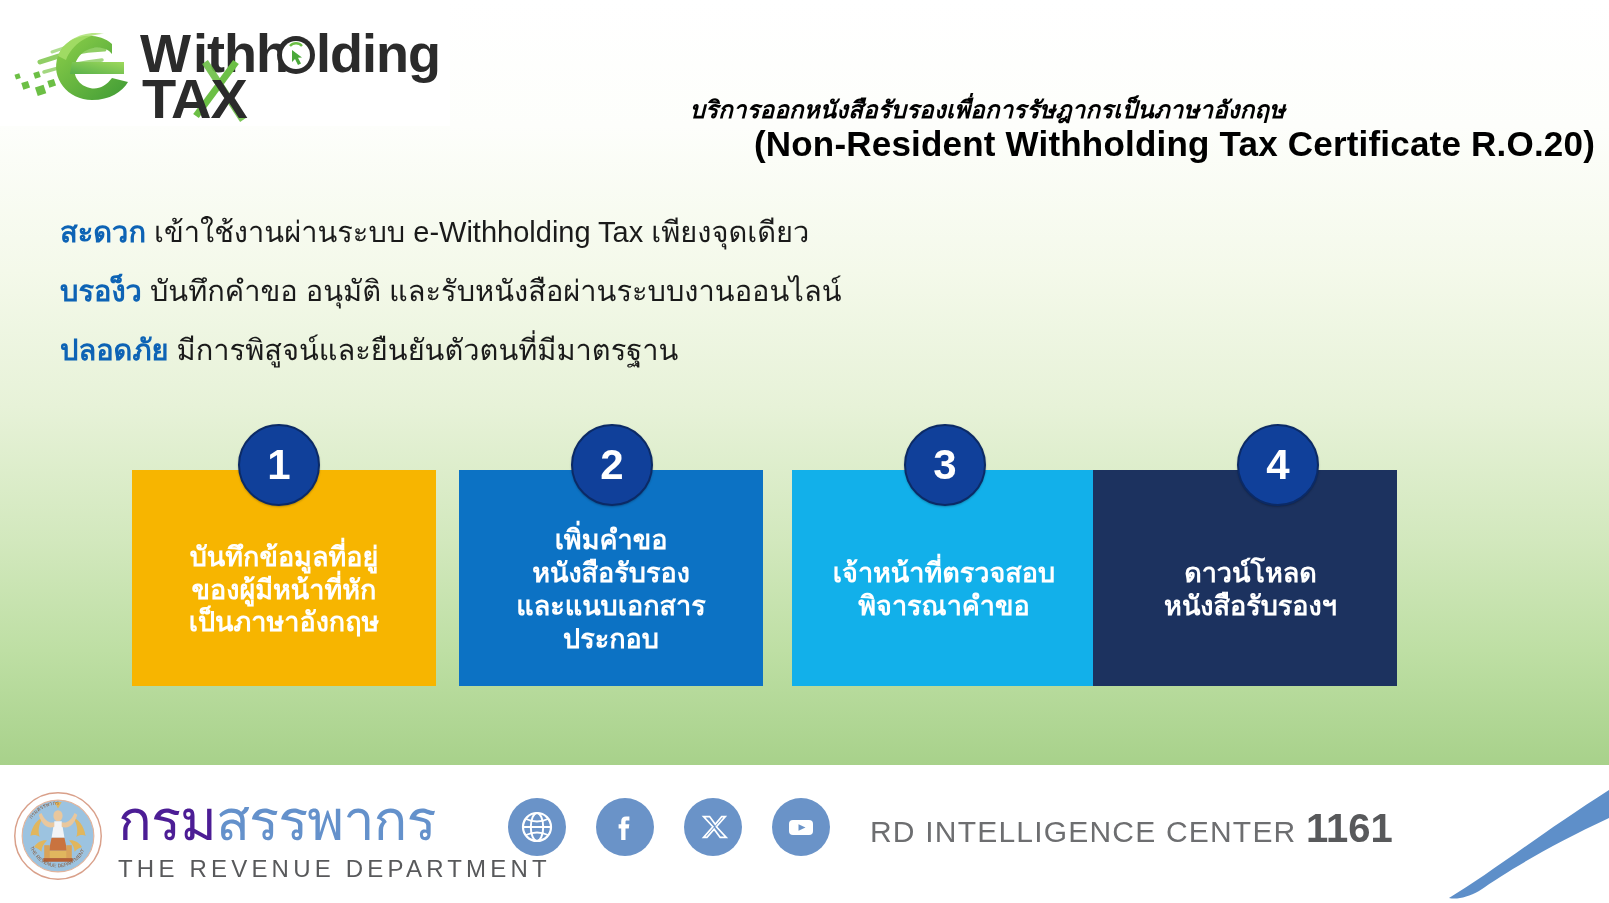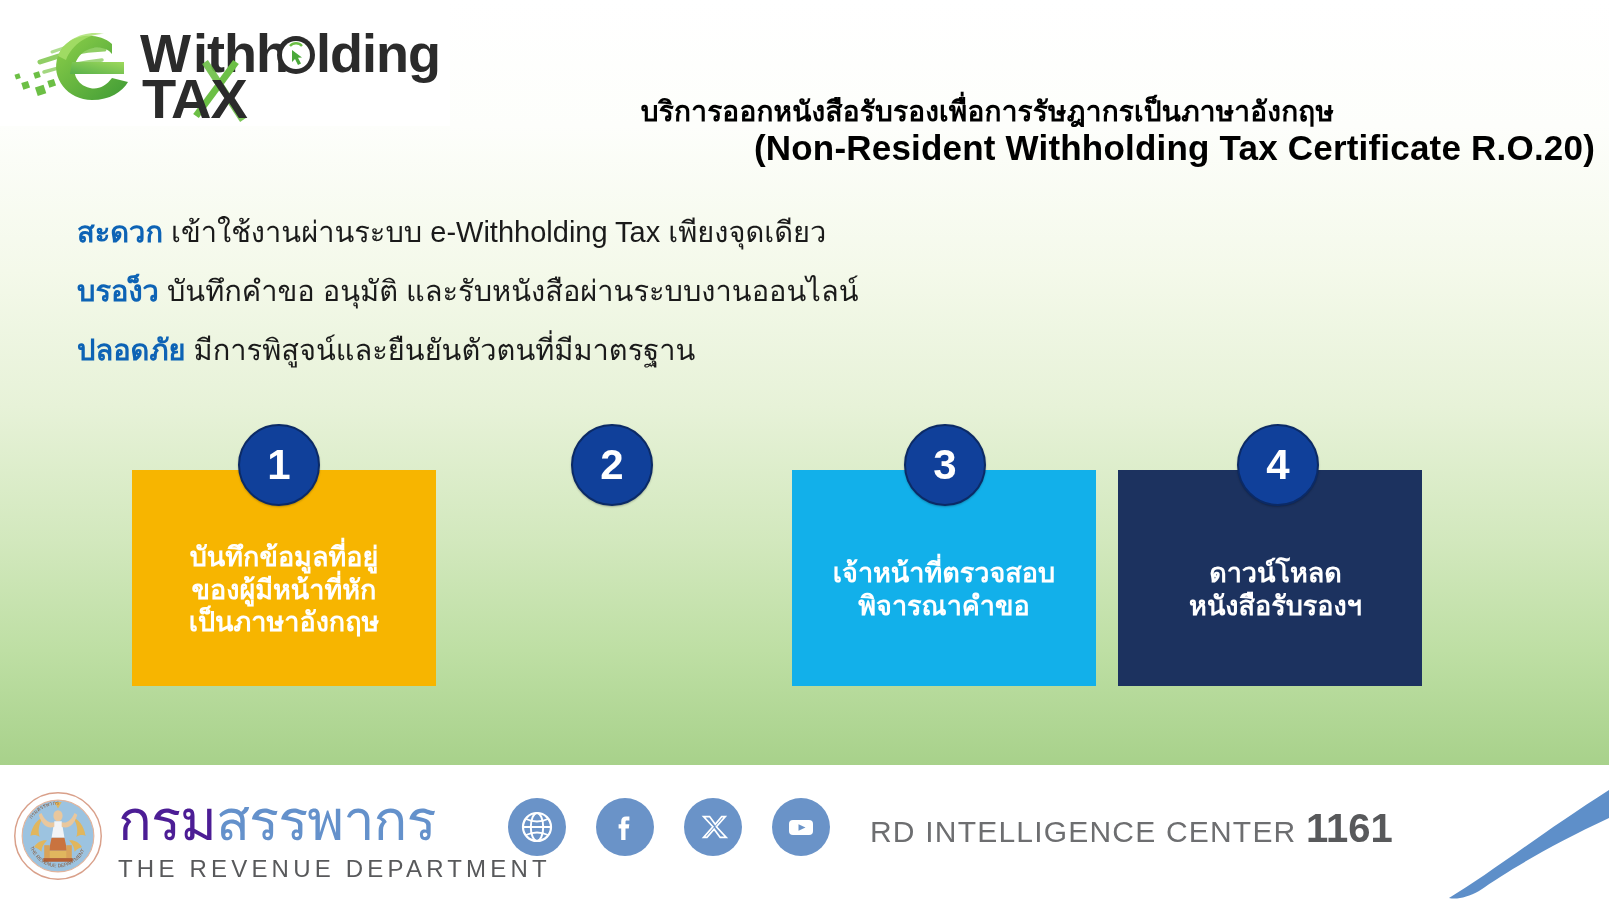--- a/index.html
+++ b/index.html
@@ -25,25 +25,25 @@
 
   
   .title-block{
     position:absolute;left:380px;top:96px;width:1215px;
     text-align:center;color:#000;
   }
   .title-line{
     font-weight:bold;line-height:1.16;letter-spacing:0.2px;
     white-space:nowrap;
   }
-  .title-th{font-size:28px;}
+  .title-th{font-size:24px;font-style:italic;}
   .title-en{font-size:35px;text-align:right;}
 
   
-  .bullets{position:absolute;left:77px;top:218px;width:1100px;}
+  .bullets{position:absolute;left:60px;top:218px;width:1100px;}
   .bullet{
     font-size:29px;color:#1a1a1a;line-height:1.0;margin-bottom:30px;
     white-space:nowrap;
   }
   .bullet .kw{color:#0d63b5;font-weight:bold;}
 
   
   .steps{position:absolute;left:0;top:0;width:1609px;height:903px;}
   .card{
     position:absolute;top:470px;width:304px;height:216px;
@@ -166,35 +166,43 @@
       <div class="card-text">
         <span>บันทึกข้อมูลที่อยู่</span>
         <span>ของผู้มีหน้าที่หัก</span>
         <span>เป็นภาษาอังกฤษ</span>
       </div>
     </div>
     <div class="badge" id="badge1" style="left: 238px; background: rgb(16, 64, 154);">
       <span>1</span>
     </div>
 
+    <div class="card" id="card2" style="left: 459px; background: rgb(12, 114, 196);">
+      <div class="card-text">
+        <span>เพิ่มคำขอ</span>
+        <span>หนังสือรับรอง</span>
+        <span>และแนบเอกสาร</span>
+        <span>ประกอบ</span>
+      </div>
+    </div>
     <div class="badge" id="badge2" style="left: 571px; background: rgb(16, 64, 154);">
       <span>2</span>
     </div>
 
     <div class="card" id="card3" style="left: 792px; background: rgb(18, 176, 234);">
       <div class="card-text">
         <span>เจ้าหน้าที่ตรวจสอบ</span>
         <span>พิจารณาคำขอ</span>
       </div>
     </div>
     <div class="badge" id="badge3" style="left: 904px; background: rgb(16, 64, 154);">
       <span>3</span>
     </div>
 
-    <div class="card" id="card4" style="left: 1118px; background: rgb(28, 50, 95); padding-left: 19px;">
+    <div class="card" id="card4" style="left: 1093px; background: rgb(28, 50, 95); padding-left: 19px;">
       <div class="card-text">
         <span>ดาวน์โหลด</span>
         <span>หนังสือรับรองฯ</span>
       </div>
     </div>
     <div class="badge" id="badge4" style="left: 1237px; background: rgb(16, 64, 154);">
       <span>4</span>
     </div>
   </div>
 

